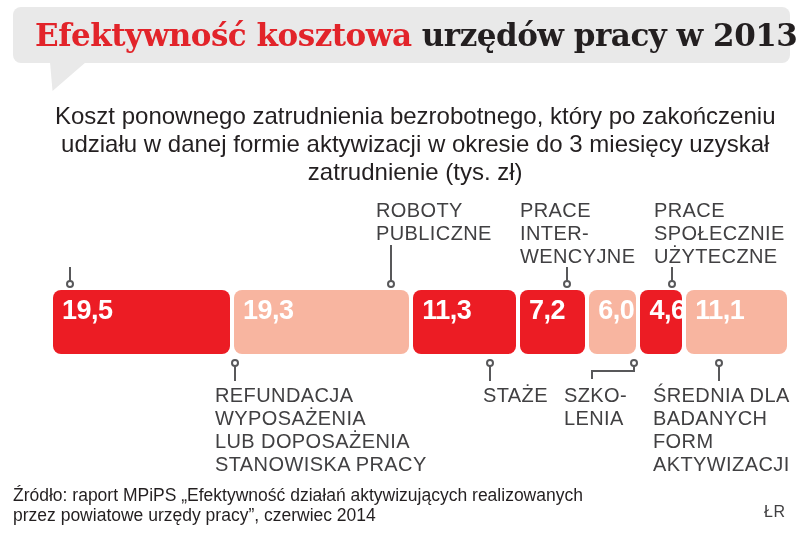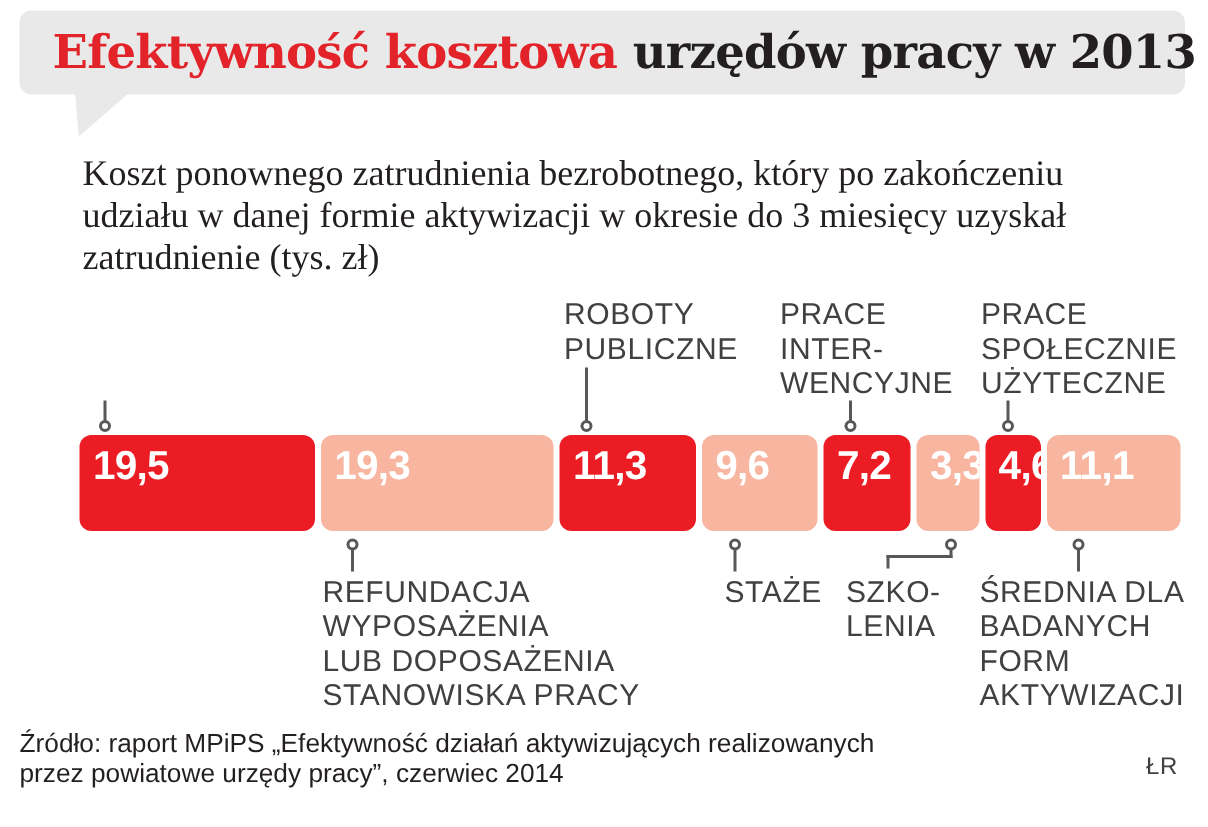--- a/index.html
+++ b/index.html
@@ -10,22 +10,22 @@
   .banner{position:absolute;left:13px;top:7px;width:777px;height:56px;background:var(--banner);
           border-radius:8px;display:flex;align-items:center;padding-left:22px;box-sizing:border-box;}
   .banner-tail{position:absolute;left:50px;top:62px;width:36px;height:29px;background:var(--banner);
           clip-path:polygon(0 0,100% 0,7% 100%);}
   .title{font-family:"DejaVu Serif","Liberation Serif",serif;font-weight:bold;font-size:31px;
          letter-spacing:-0.5px;white-space:nowrap;}
   .title .t-red{color:var(--title-red);}
   .title .t-dark{color:var(--ink);}
 
   
-  .subtitle{position:absolute;left:55px;top:102px;font-family:Liberation Serif, serif;
-            font-size:24px;line-height:28px;color:var(--ink);}
+  .subtitle{position:absolute;left:55px;top:102px;font-family:Liberation Sans, sans-serif;
+            font-size:24px;line-height:28px;color:var(--ink);text-align:center;}
 
   
   .lbl{position:absolute;font-size:20px;line-height:23px;letter-spacing:0.4px;
        color:var(--label);white-space:pre-line;}
 
   
   .vline{position:absolute;width:2px;background:var(--line);}
   .hline{position:absolute;height:2px;background:var(--line);}
   .dot{position:absolute;width:8px;height:8px;box-sizing:border-box;border:2px solid var(--line);
        border-radius:50%;background:#fff;}
@@ -84,28 +84,25 @@
   <div id="bar">
       <div class="seg seg-red" title="DOTACJA NA DZIAŁALNOŚĆ GOSPODARCZĄ" style="flex-grow: 19.5; flex-basis: 0px;">
         <span class="val">19,5</span>
       </div>
       <div class="seg seg-pink" title="REFUNDACJA WYPOSAŻENIA LUB DOPOSAŻENIA STANOWISKA PRACY" style="flex-grow: 19.3; flex-basis: 0px;">
         <span class="val">19,3</span>
       </div>
       <div class="seg seg-red" title="ROBOTY PUBLICZNE" style="flex-grow: 11.3; flex-basis: 0px;">
         <span class="val">11,3</span>
       </div>
-      <div class="seg seg-pink" title="STAŻE" style="flex-grow: 9.6; flex-basis: 0px;">
-        <span class="val">9,6</span>
-      </div>
       <div class="seg seg-red" title="PRACE INTERWENCYJNE" style="flex-grow: 7.2; flex-basis: 0px;">
         <span class="val">7,2</span>
       </div>
       <div class="seg seg-pink" title="SZKOLENIA" style="flex-grow: 5.2; flex-basis: 0px;">
-        <span class="val">3,3</span>
+        <span class="val">6,0</span>
       </div>
       <div class="seg seg-red" title="PRACE SPOŁECZNIE UŻYTECZNE" style="flex-grow: 4.6; flex-basis: 0px;">
         <span class="val">4,6</span>
       </div>
       <div class="seg seg-pink" title="ŚREDNIA DLA BADANYCH FORM AKTYWIZACJI" style="flex-grow: 11.1; flex-basis: 0px;">
         <span class="val">11,1</span>
       </div>
     </div>
 
   <div class="dot" style="left:231px;top:359px;"></div>

